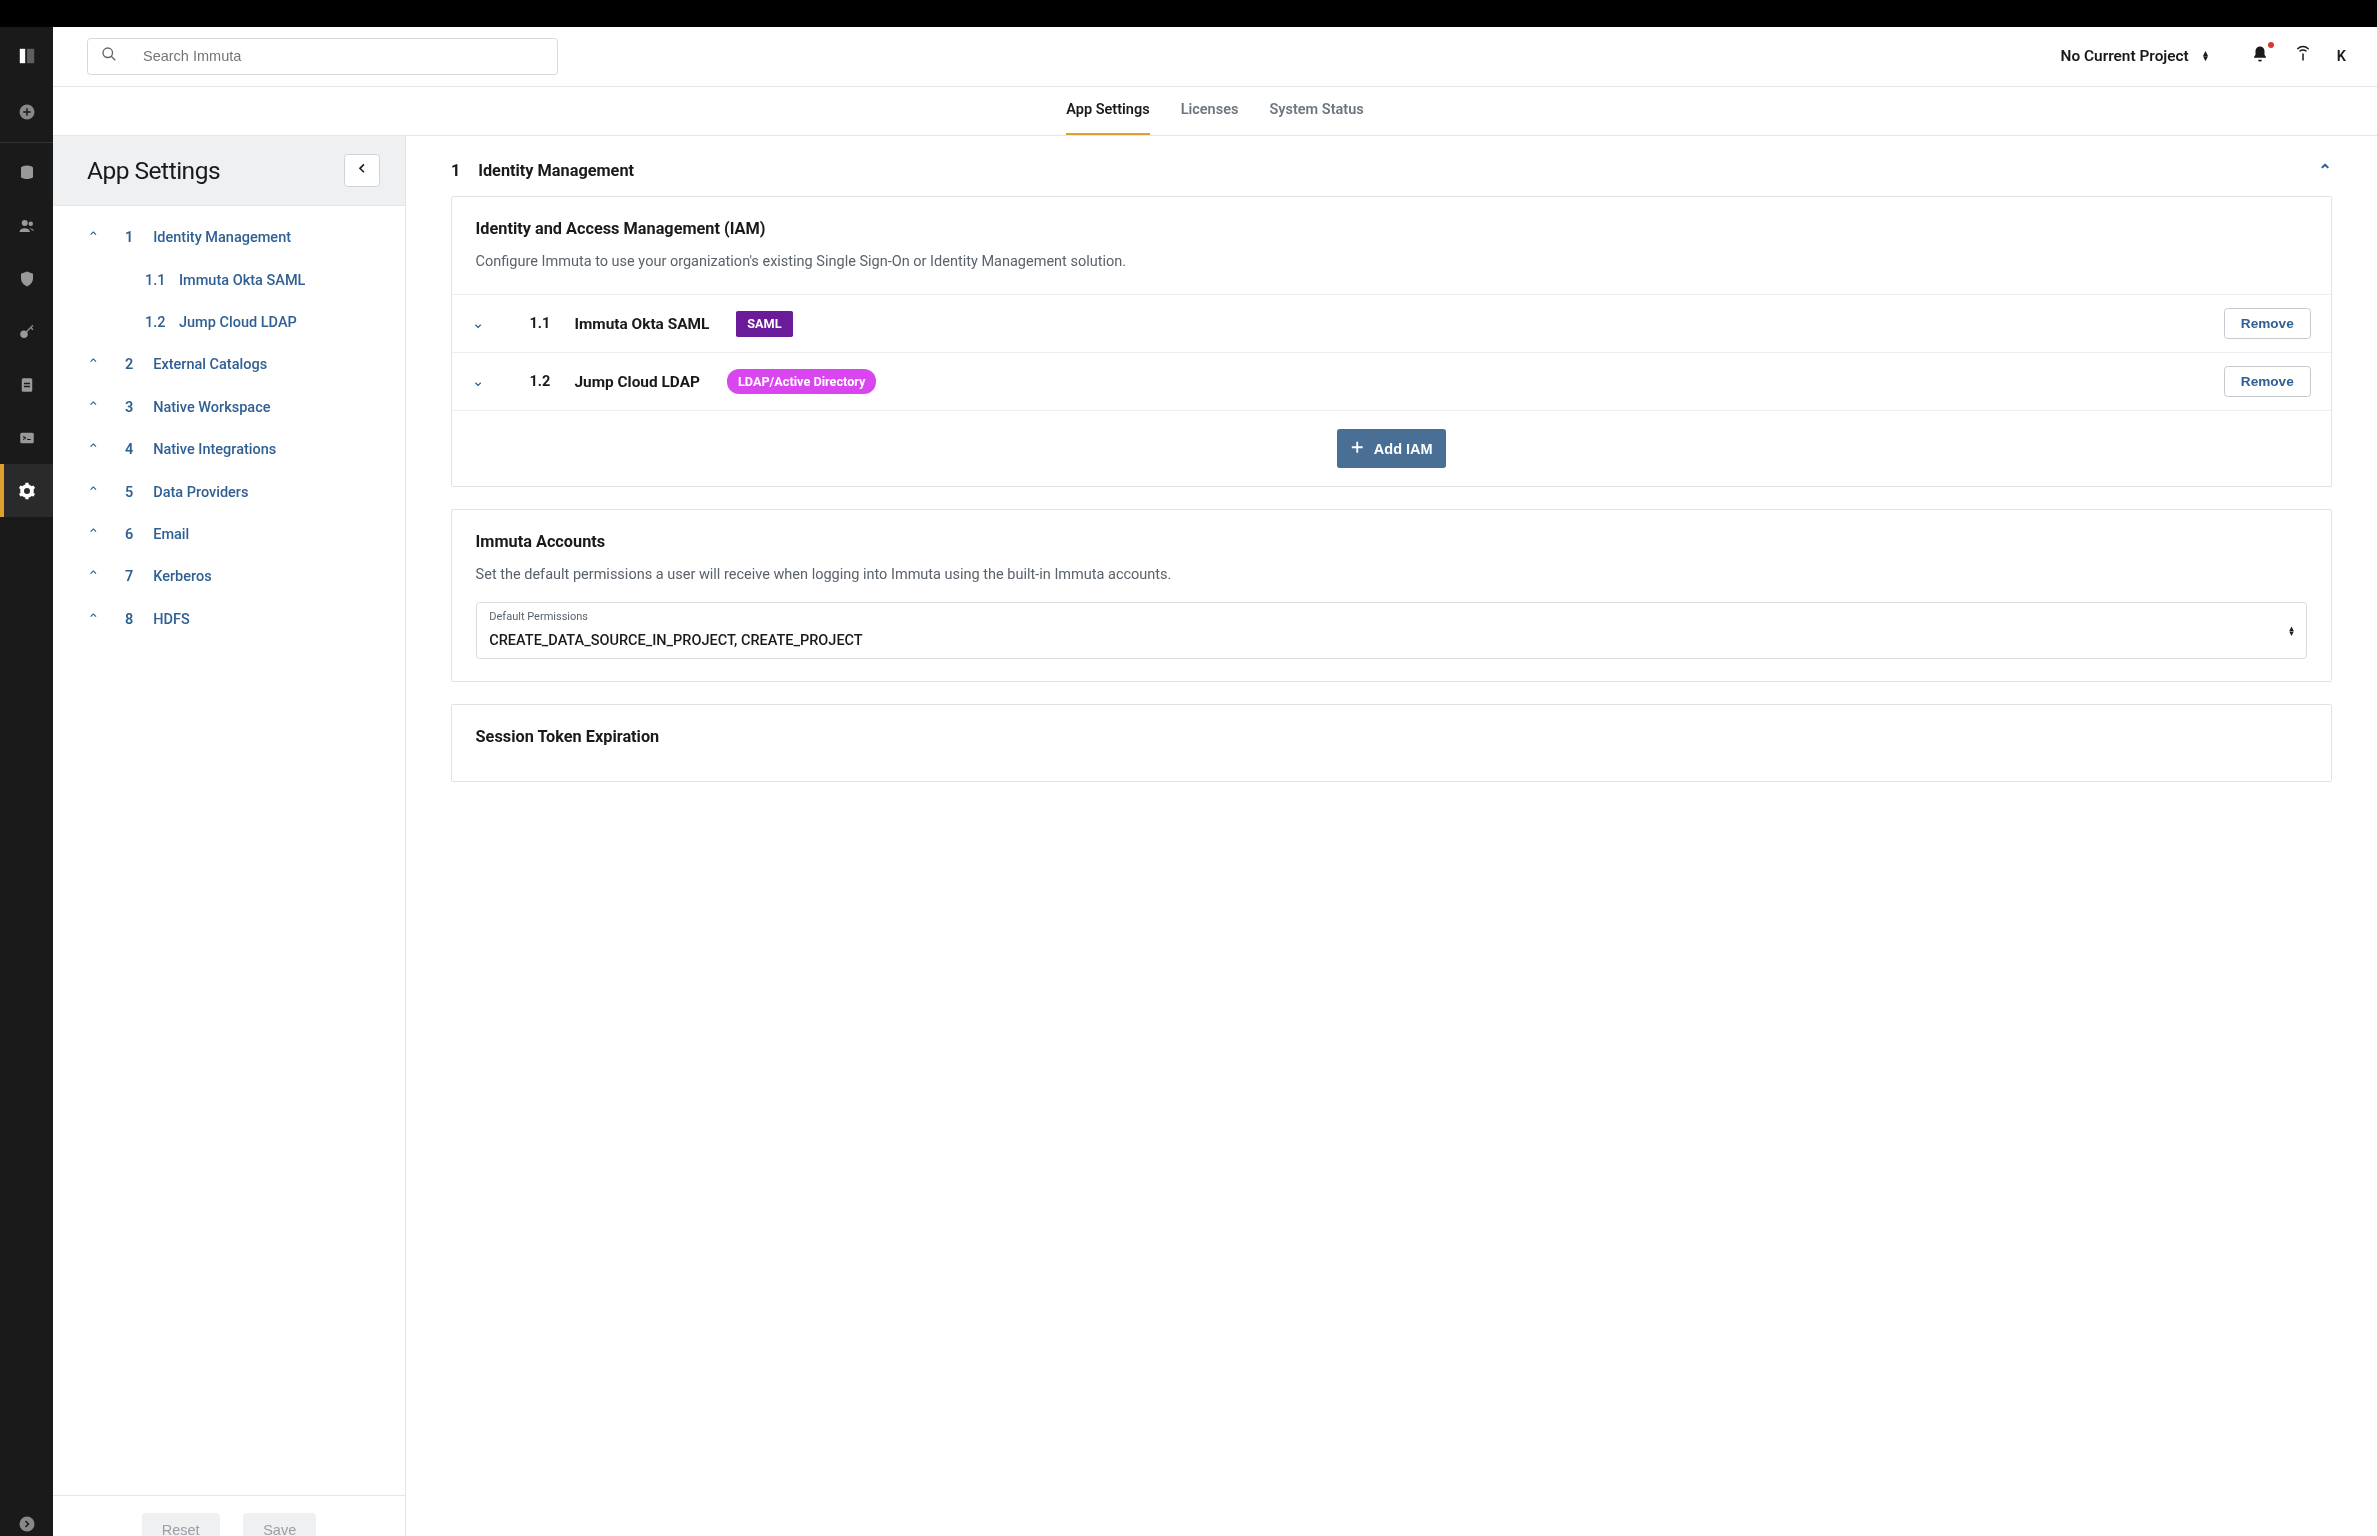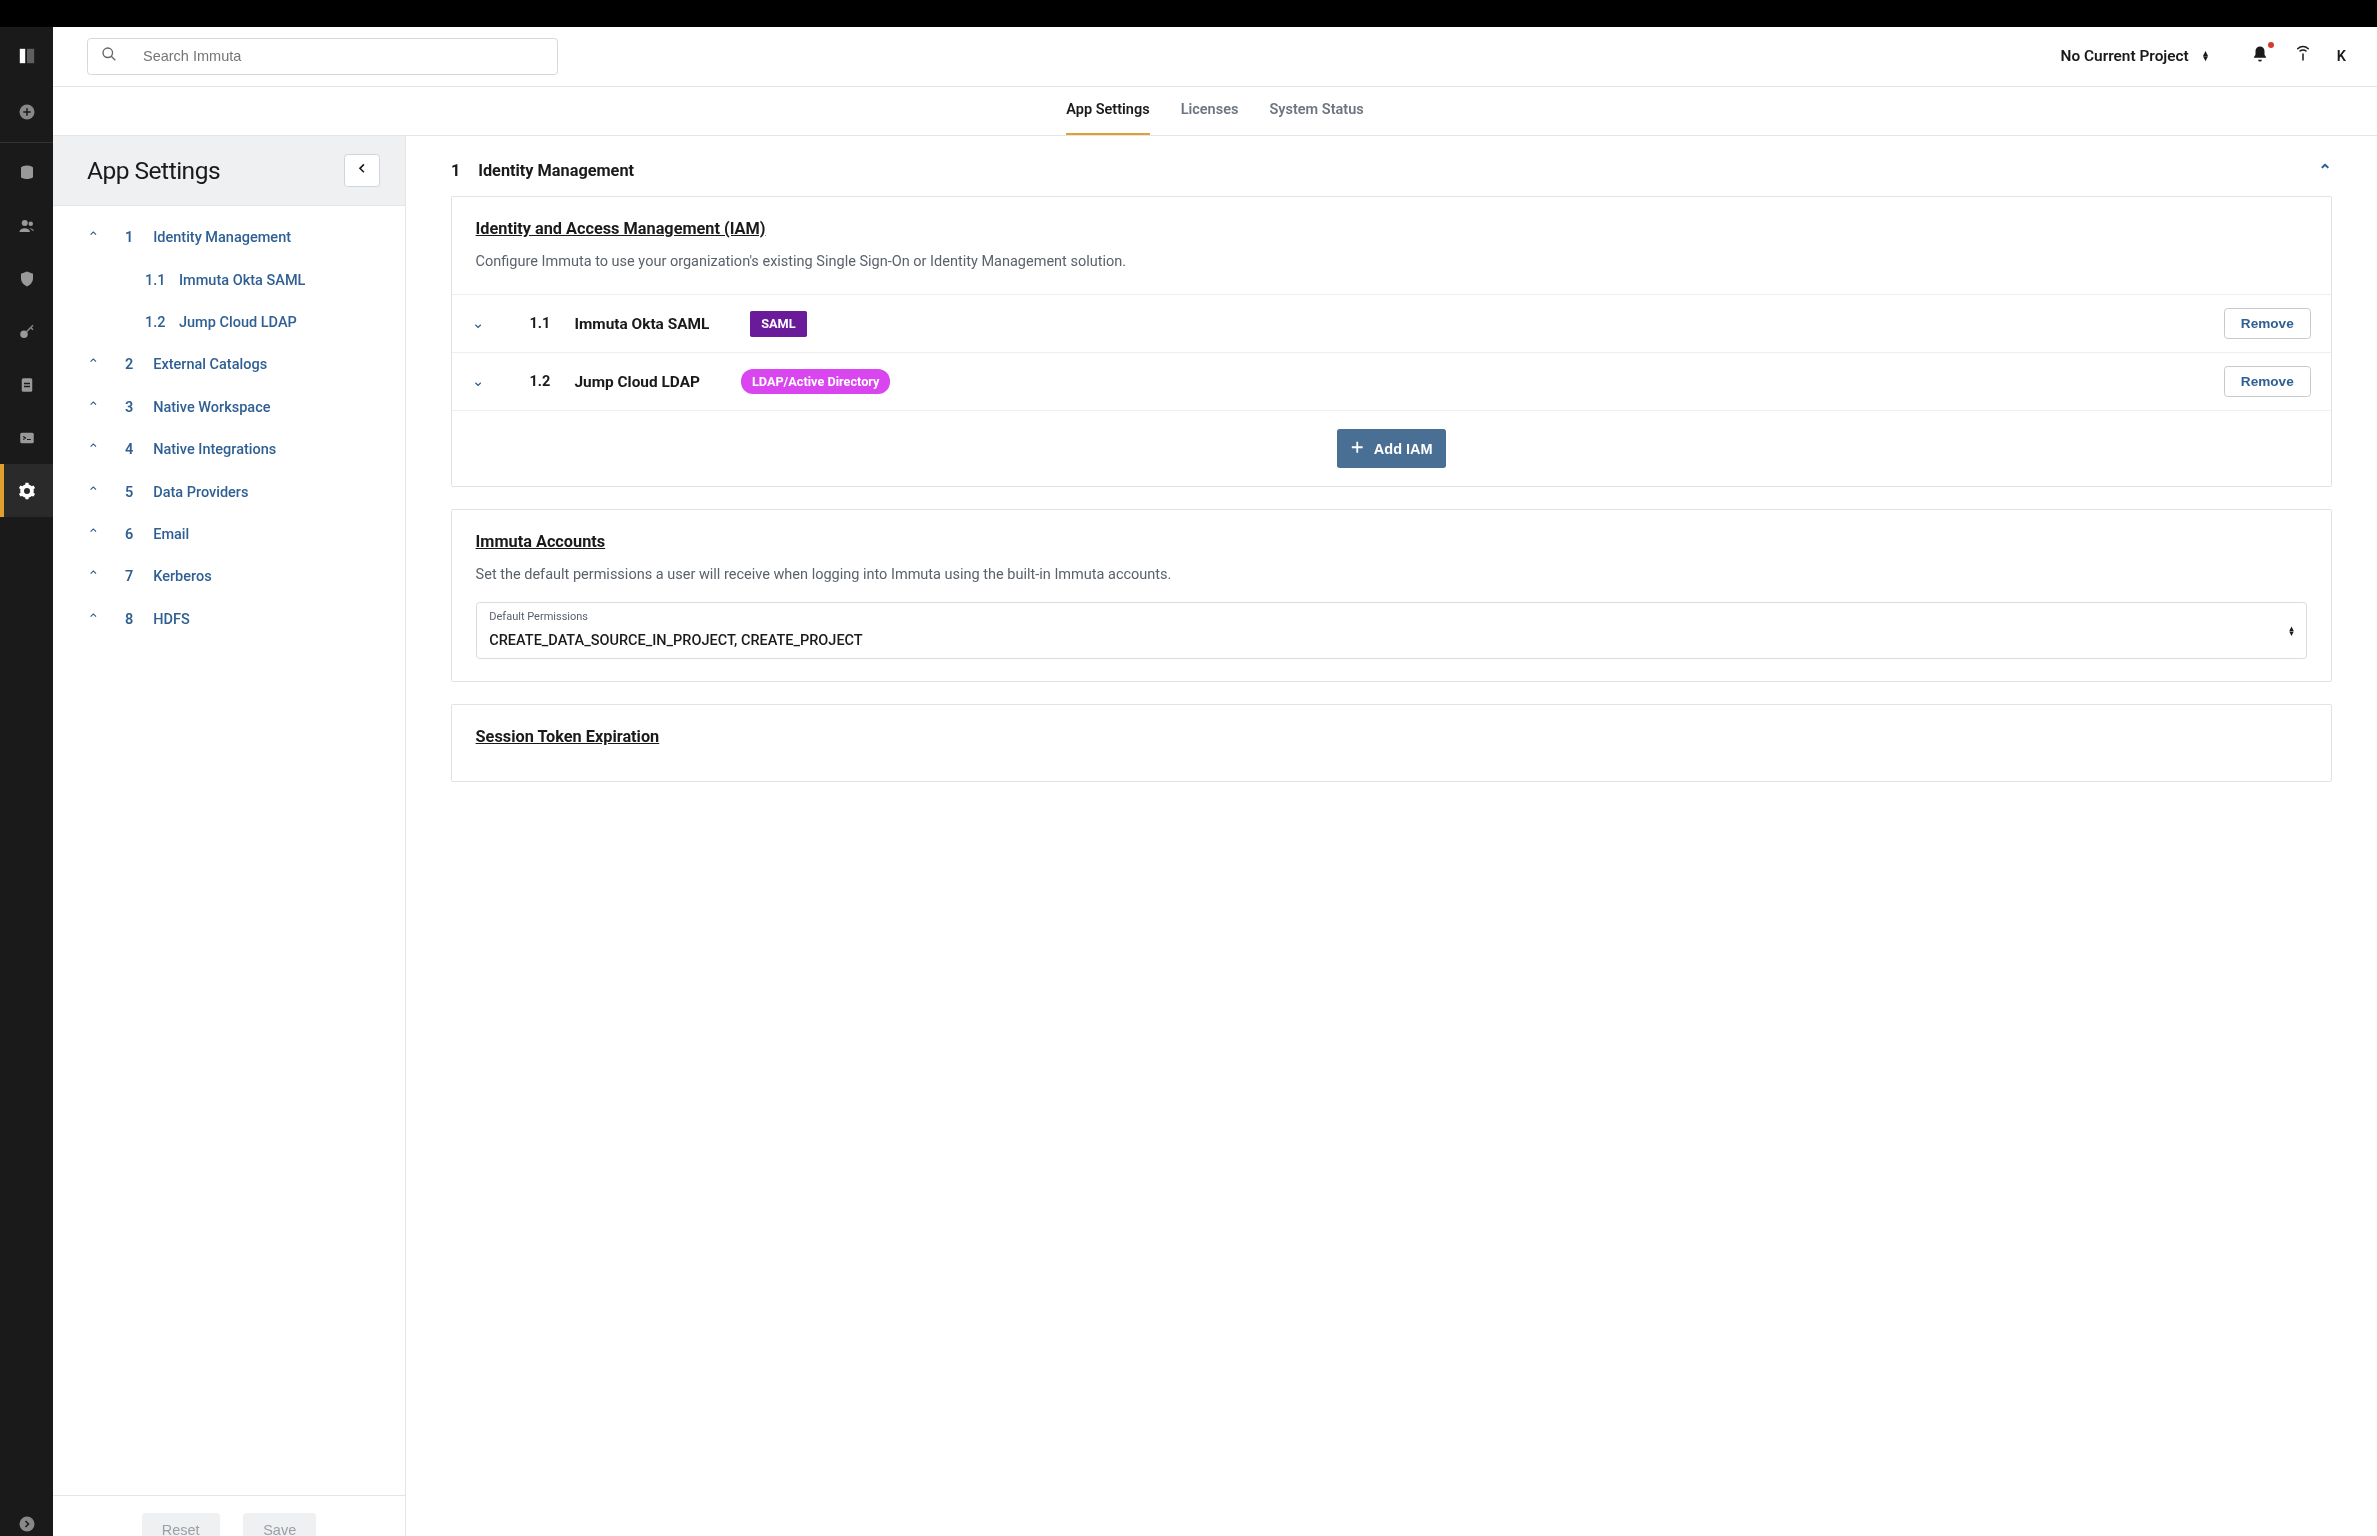--- a/index.html
+++ b/index.html
@@ -57,27 +57,27 @@
 .sidenav-footer { border-top:0.9px solid #e5e5e5; padding: 16.3px 0; display:flex; justify-content:center; gap:23.6px;}
 .btn-ghost { background:#eef0f2; color:#9aa0a6; border:none; padding:9px 20px; border-radius:3.6px; font-size:14.5px; font-weight:500; cursor:pointer;}
 
 
 .content { flex: 1; padding: 25px 45px; overflow-y: auto; }
 .section-head { display:flex; align-items:center; gap:12.7px; font-size:16.3px; font-weight:700; margin-bottom: 16.3px;}
 .section-head .sh-num { width: 14.5px; }
 .section-head .sh-chev { margin-left:auto; color:#2f5f93; }
 .card { border:0.9px solid #e0e3e6; border-radius:1.8px; margin-bottom: 22px; background:#fff;}
 .card-pad { padding: 22px 23.6px; }
-.card-title { font-size:16.3px; font-weight:700; margin-bottom: 12.7px; text-decoration: underline; }
+.card-title { font-size:16.3px; font-weight:700; margin-bottom: 12.7px; }
 .card-desc { color:#5a626b; font-size:14.5px; line-height:1.5; }
 .iam-row { display:flex; align-items:center; padding: 12.7px 20px; border-top:0.9px solid #eceef0; gap: 18px;}
 .iam-row .chev { color:#2f5f93; width:14.5px; }
 .iam-row .num { font-weight:700; margin-left:25px; width:27px;}
 .iam-row .name { font-weight:700; font-size:15.4px;}
-.badge { padding: 5.4px 11px; border-radius:1.8px; font-size:12.7px; font-weight:700; color:#fff; margin-left:23px;}
+.badge { padding: 5.4px 11px; border-radius:1.8px; font-size:12.7px; font-weight:700; color:#fff; margin-left:9px;}
 .badge.saml { background:#6a1b9a; }
 .badge.ldap { background:#d946ef;border-radius:12px; }
 .btn-outline { margin-left:auto; border:0.9px solid #c5cad0; background:#fff; color:#2f5f93; padding:7.2px 16.3px; border-radius:3.6px; font-size:13.6px; font-weight:600; cursor:pointer;}
 .add-row { border-top:0.9px solid #eceef0; padding: 18px; display:flex; justify-content:center;}
 .btn-primary { background:#4a6f94; color:#fff; border:none; padding:11px 13px; border-radius:2.7px; font-size:14.5px; font-weight:600; display:flex; align-items:center; gap:9px; cursor:pointer;}
 .btn-primary svg { width:14.5px; height:14.5px; fill:#fff;}
 .select-field { border:0.9px solid #d8dce0; border-radius:3.6px; padding: 7.2px 12.7px 9px; margin-top: 16.3px; position:relative;}
 .select-label { font-size:11px; color:#5a626b; display:block; margin-bottom:9px;}
 .select-value { font-size:14.5px; font-weight:500;}
 .select-chev { position:absolute; right:12.7px; top:50%; transform:translateY(-50%);}

